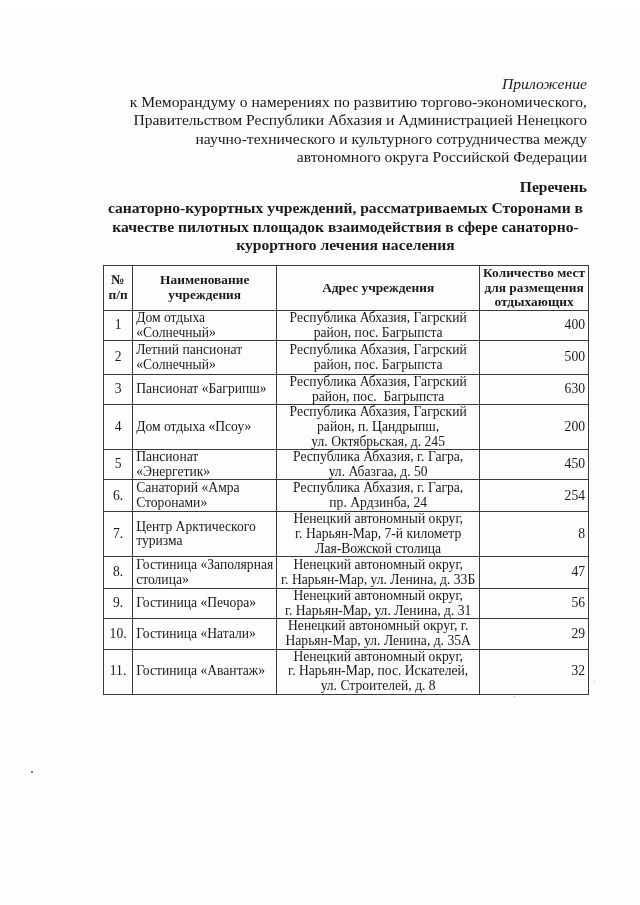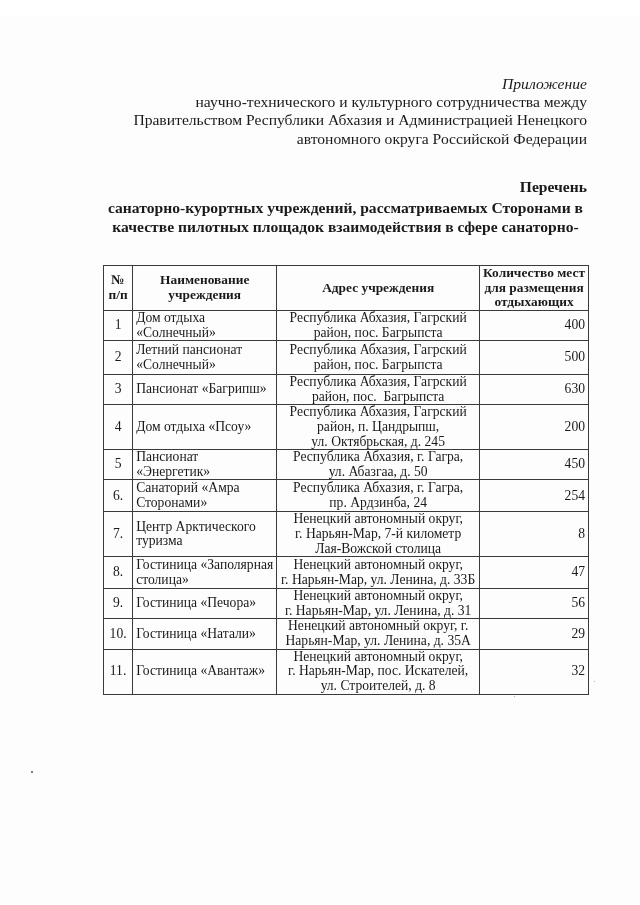--- a/index.html
+++ b/index.html
@@ -88,30 +88,32 @@
       border-radius: 50%;
     }
   </style>
 </head>
 <body>
 
 <div class="page">
 
   <div class="header-block">
     <span class="line appendix">Приложение</span>
+    <span class="line">к Меморандуму о намерениях по развитию торгово-экономического,</span>
+    <span class="line">Правительством Республики Абхазия и Администрацией Ненецкого</span>
     <span class="line">научно-технического и культурного сотрудничества между</span>
-    <span class="line">Правительством Республики Абхазия и Администрацией Ненецкого</span>
     <span class="line">автономного округа Российской Федерации</span>
   </div>
 
   <div class="title">Перечень</div>
 
   <div class="subtitle">
     <span class="line">санаторно-курортных учреждений, рассматриваемых Сторонами в</span>
     <span class="line">качестве пилотных площадок взаимодействия в сфере санаторно-</span>
+    <span class="line">курортного лечения населения</span>
   </div>
 
   <table class="list">
     <colgroup>
       <col class="c-num">
         <col class="c-name">
         <col class="c-addr">
         <col class="c-cap">
     </colgroup>
     <thead>

